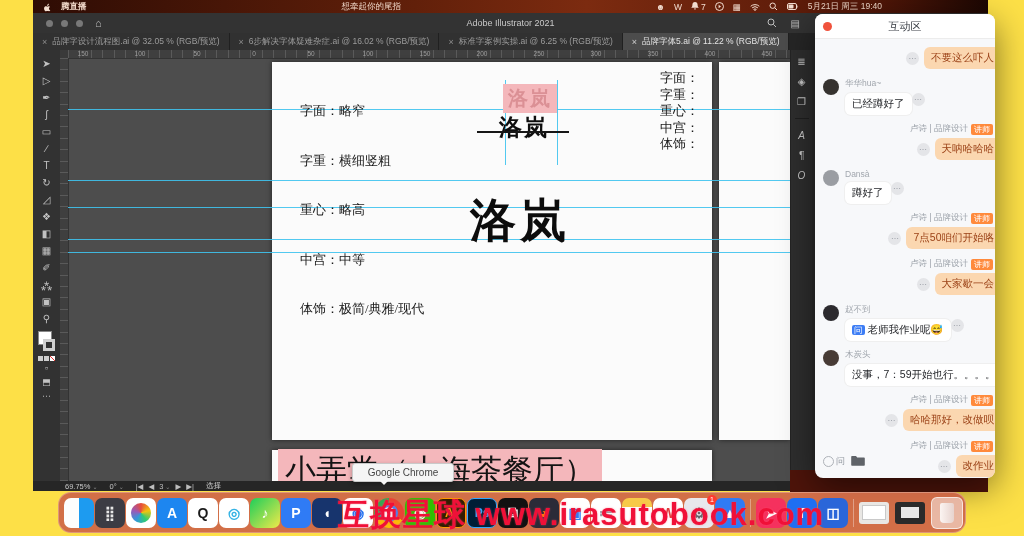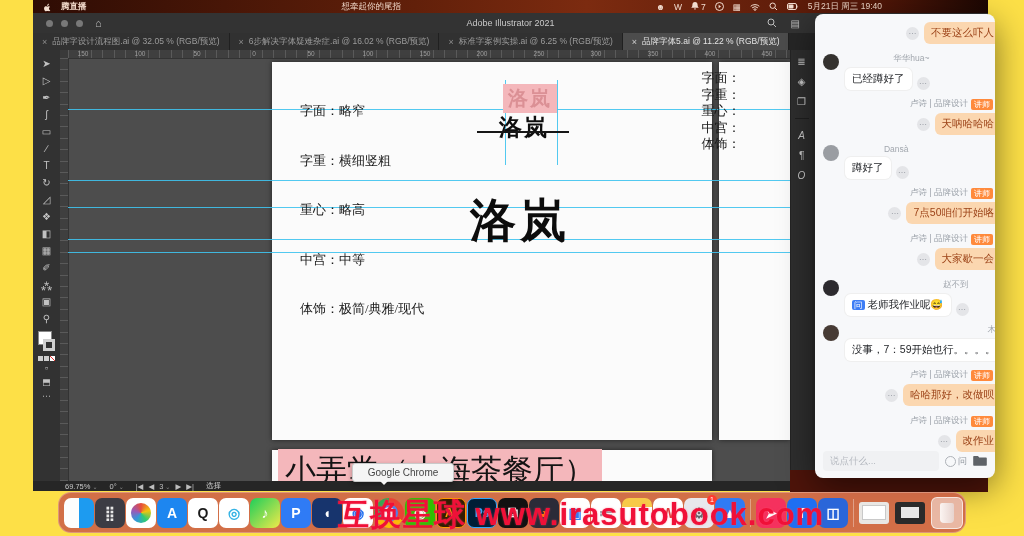--- a/index.html
+++ b/index.html
@@ -50,21 +50,21 @@
   .ruler-left{position:absolute;left:0;top:8px;width:8px;bottom:0;background:#3f3f3f;border-right:1px solid #333;
     background-image:repeating-linear-gradient(180deg,#5a5a5a 0 1px,transparent 1px 11.4px);}
   .ruler-corner{position:absolute;left:0;top:0;width:8px;height:8px;background:#3a3a3a;}
   .rlabel{position:absolute;top:0;color:#9d9d9d;font-size:6.5px;transform:translateX(-50%);line-height:8px;}
   .artboard{position:absolute;background:#fbfbfb;box-shadow:0 0 5px rgba(0,0,0,.55);}
   .hguide{position:absolute;left:8px;right:0;height:1px;background:#3fc3ee;opacity:.9;}
   .vguide{position:absolute;width:1px;background:#3fc3ee;opacity:.9;}
   .spec{position:absolute;left:240px;top:20px;font-family:"Liberation Serif",serif;font-size:13px;
         line-height:16.5px;color:#1a1a1a;white-space:pre;}
   .spec div{height:16.5px;}
-  .rightlabels{position:absolute;left:600px;top:20px;width:122px;text-align:center;
+  .rightlabels{position:absolute;left:600px;top:20px;width:122px;text-align:left;
         font-family:"Liberation Serif",serif;font-size:13px;line-height:16.5px;color:#1a1a1a;}
   .logo-pink{position:absolute;left:443px;top:34px;background:#f4b7bb;color:#db9095;
         font-weight:bold;font-size:20px;padding:1px 5px;letter-spacing:2px;}
   .logo-sm{position:absolute;left:439px;top:62px;color:#0d0d0d;font-weight:bold;font-size:23px;letter-spacing:2px;}
   .strike{position:absolute;left:417px;top:81px;width:92px;height:2px;background:#161616;}
   .logo-lg{position:absolute;left:410px;top:140px;color:#0c0c0c;font-weight:bold;font-size:46px;letter-spacing:4px;}
   .board-title{position:absolute;left:218px;top:399px;background:#f4b7bb;color:#141414;
         font-family:"Liberation Serif",serif;font-size:31px;padding:1px 7px 6px;white-space:nowrap;}
 
   
@@ -92,22 +92,22 @@
   .chat-title{position:absolute;left:0;right:0;text-align:center;color:#3a3f46;font-size:11px;}
   .msgs{padding:6px 8px 0 8px;display:flex;flex-direction:column;}
   .lblrow{display:flex;justify-content:flex-end;align-items:center;gap:3px;color:#9aa0a8;font-size:8.5px;
           margin:5px -6px 3px 0;white-space:nowrap;}
   .badge{background:#ff8a3c;color:#fff;font-size:8px;padding:0 3px;border-radius:2px;line-height:11px;}
   .rrow{display:flex;justify-content:flex-end;align-items:center;gap:5px;margin:2px -14px 4px 0;}
   .bubble-o{background:#fbd7b0;color:#9c4318;padding:4px 7px;border-radius:6px;white-space:nowrap;}
   .msg-l{display:flex;gap:6px;margin:5px 0 3px 0;}
   .avatar{width:16px;height:16px;border-radius:50%;flex:0 0 16px;margin-top:1px;}
   .a1{background:#35322f;} .a2{background:#9a9da2;} .a3{background:#2c2a2e;} .a4{background:#473b35;}
-  .uname{color:#a2a7ae;font-size:8.5px;margin-bottom:3px;text-align:right;}
-  .lrow{display:flex;align-items:flex-end;gap:5px;}
+  .uname{color:#a2a7ae;font-size:8.5px;margin-bottom:3px;}
+  .lrow{display:flex;align-items:flex-start;}
   .bubble-w{background:#fff;color:#26282c;padding:4px 7px;border-radius:6px;white-space:nowrap;
             box-shadow:0 0 0 1px #efefef;}
   .more{width:13px;height:13px;border-radius:50%;background:#e4e5e8;color:#9a9ea6;font-size:8px;
         line-height:13px;text-align:center;flex:0 0 13px;}
   .qtag{background:#3d7df5;color:#fff;font-size:8.5px;padding:0 2px;border-radius:2px;margin-right:3px;}
   .chat-input{position:absolute;left:8px;right:8px;bottom:6px;height:22px;display:flex;align-items:center;gap:6px;}
   .in-field{flex:1;height:20px;background:#f0f1f3;border-radius:4px;color:#b4b8bf;font-size:9.5px;
             display:flex;align-items:center;padding-left:7px;}
   .qtoggle{display:flex;align-items:center;gap:2px;color:#8f959d;font-size:9px;}
   .qcirc{width:9px;height:9px;border:1px solid #aeb2b8;border-radius:50%;}
@@ -376,20 +376,24 @@
         <span>▶</span>
         <span>▶|</span>
       </span>
       <span class="toolname">选择</span>
     </div>
   </div>
 
   <div class="red-strip"></div>
 
   <div class="chat">
+    <div class="chat-head">
+      <span class="close-dot"></span>
+      <span class="chat-title">互动区</span>
+    </div>
     <div class="msgs">
 
       <div class="rrow" style="margin-top:2px;">
         <span class="more">⋯</span>
         <div class="bubble-o">不要这么吓人</div>
       </div>
 
       <div class="msg-l">
         <span class="avatar a1"></span>
         <div>
@@ -476,21 +480,20 @@
         <span>卢诗 | 品牌设计</span>
           <span class="badge">讲师</span>
       </div>
       <div class="rrow" style="margin-top:0;">
         <span class="more">⋯</span>
         <div class="bubble-o">改作业</div>
       </div>
     </div>
 
     <div class="chat-input">
-      <div class="in-field">说点什么...</div>
       <span class="qtoggle">
         <span class="qcirc"></span>
         <span>问</span>
       </span>
       <span>
         <svg width="14" height="12" viewBox="0 0 14 12">
             <path fill="#5f6368" d="M1 2h4l1.2 1.5H13a.8.8 0 01.8.8V11a.8.8 0 01-.8.8H1A.8.8 0 01.2 11V2.8A.8.8 0 011 2z"></path>
           </svg>
       </span>
     </div>

